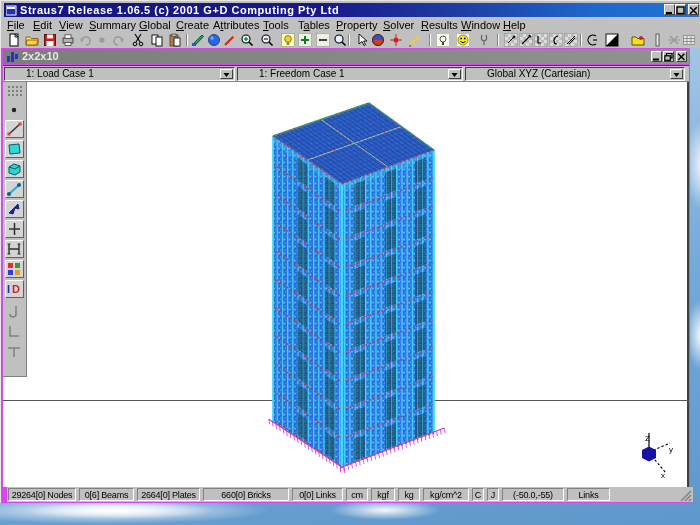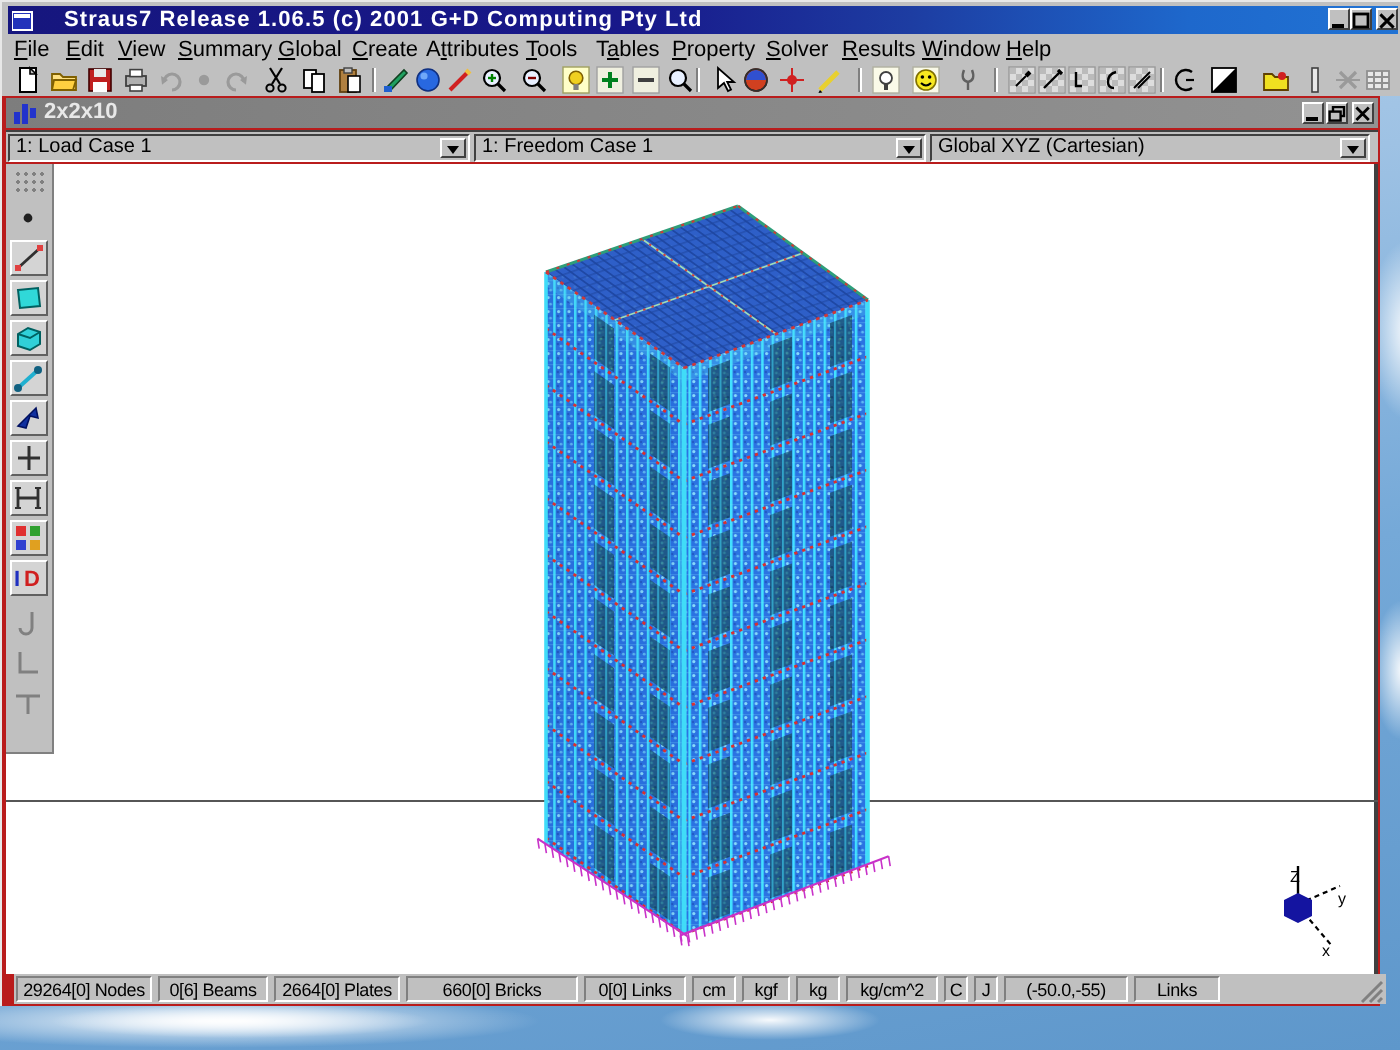--- a/index.html
+++ b/index.html
@@ -9,42 +9,42 @@
   position:relative;
   background:linear-gradient(170deg,#bcd6ee 0%, #9ec2e4 30%, #75a9d8 60%, #5e97cb 100%);
 }
 .cloud { position:absolute; border-radius:50%; background:radial-gradient(closest-side, rgba(255,255,255,.95), rgba(255,255,255,0)); }
 #topblock { position:absolute; left:0; top:0; width:700px; height:48px; background:#c0c0c0;
   border-left:1px solid #e8e8e8; border-top:1px solid #e8e8e8; }
 #titlebar { position:absolute; left:3px; top:2px; width:695px; height:14px;
   background:linear-gradient(90deg,#16167e 0%, #18188a 45%, #1d3da2 65%, #1e68cc 85%, #2173d4 100%);
   color:#fff; font-size:11px; font-weight:bold; line-height:14px; }
 #titlebar .ticon { position:absolute; left:2px; top:1px; width:12px; height:12px; }
-#titlebar .ttext { position:absolute; left:28px; top:0px; letter-spacing:0.55px; }
+#titlebar .ttext { position:absolute; left:16px; top:0px; letter-spacing:0.55px; }
 .wbtn { position:absolute; top:1px; width:11px; height:11px; background:#c0c0c0;
   border-top:1px solid #fff; border-left:1px solid #fff; border-right:1px solid #404040; border-bottom:1px solid #404040;
   font-size:8px; line-height:9px; text-align:center; color:#000; font-weight:bold; }
 #menubar { position:absolute; left:2px; top:17px; width:696px; height:14px; font-size:11px; color:#000; }
 #menubar span { position:absolute; top:0; line-height:14px; }
 #menubar u { text-decoration:underline; }
 #toolbar { position:absolute; left:2px; top:31px; width:696px; height:16px; }
 .ti { position:absolute; top:1px; width:14px; height:14px; }
 .tsep { position:absolute; top:2px; width:2px; height:12px; border-left:1px solid #808080; border-right:1px solid #fff; }
-#mainblock { position:absolute; left:0; top:48px; width:690px; height:455px; background:#b91c1c; border-left:1px solid #e8e8e8; }
+#mainblock { position:absolute; left:0; top:48px; width:690px; height:455px; background:#d946ef; border-left:1px solid #e8e8e8; }
 #mdititle { position:absolute; left:2px; top:1px; width:686px; height:15px;
   background:linear-gradient(90deg,#7d7d7d,#929292); color:#fff; font-weight:bold; font-size:11px; line-height:15px; }
 #mdititle .ticon { position:absolute; left:3px; top:1px; }
 #mdititle .ttext { position:absolute; left:19px; top:0; color:#e8e8e8; }
 .mbtn { position:absolute; top:2px; width:11px; height:11px; background:#c0c0c0;
   border-top:1px solid #fff; border-left:1px solid #fff; border-right:1px solid #404040; border-bottom:1px solid #404040;
   font-size:8px; line-height:9px; text-align:center; color:#000; font-weight:bold; }
 #comborow { position:absolute; left:2px; top:17px; width:686px; height:16px; background:#c0c0c0; border-top:1px solid #404040; }
 .combo { position:absolute; top:1px; height:14px; background:#c0c0c0;
   border-top:1px solid #404040; border-left:1px solid #404040; border-right:1px solid #fff; border-bottom:1px solid #fff;
-  font-size:10px; line-height:12px; color:#000; padding-left:3px; }
+  font-size:10px; line-height:12px; color:#000; padding-left:21px; }
 .combo .arr { position:absolute; right:1px; top:1px; width:13px; height:10px; background:#c0c0c0;
   border-top:1px solid #fff; border-left:1px solid #fff; border-right:1px solid #404040; border-bottom:1px solid #404040;
   text-align:center; }
 .combo .arr svg { display:inline-block; vertical-align:top; margin-top:2px; }
 .wbtn svg, .mbtn svg { display:inline-block; vertical-align:top; margin-top:1px; }
 #canvas { position:absolute; left:2px; top:34px; width:686px; height:405px; background:#ffffff; border-right:2px solid #404040; }
 #lefttb { position:absolute; left:0px; top:0px; width:24px; height:295px; background:#c0c0c0;
   border-right:1px solid #808080; border-bottom:1px solid #808080; }
 .vi { position:absolute; left:2px; width:19px; height:18px; background:#d4d4d4;
   border-top:1px solid #fff; border-left:1px solid #fff; border-right:1px solid #606060; border-bottom:1px solid #606060; }

